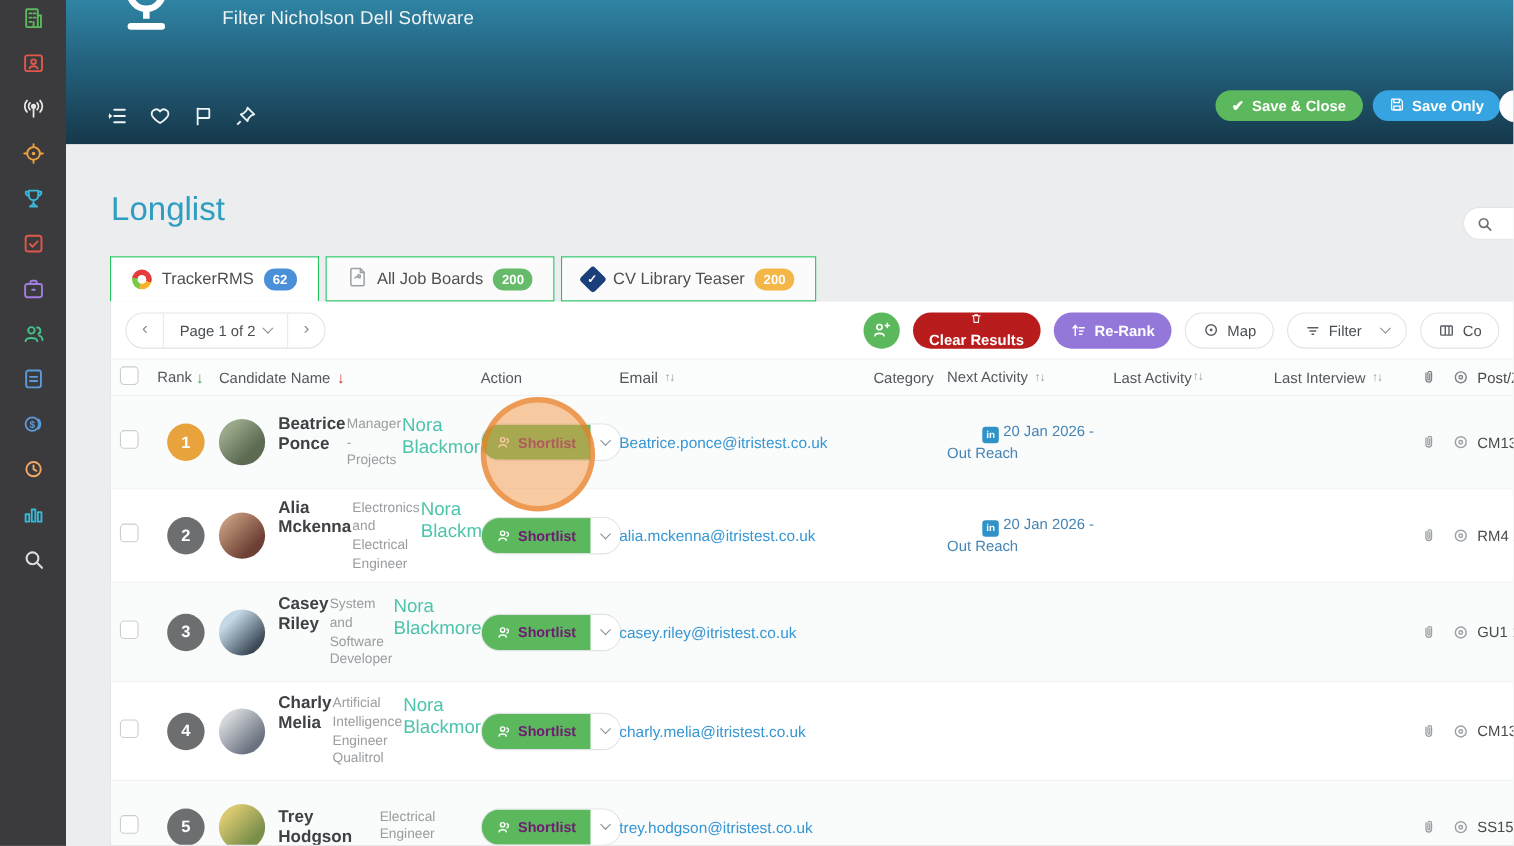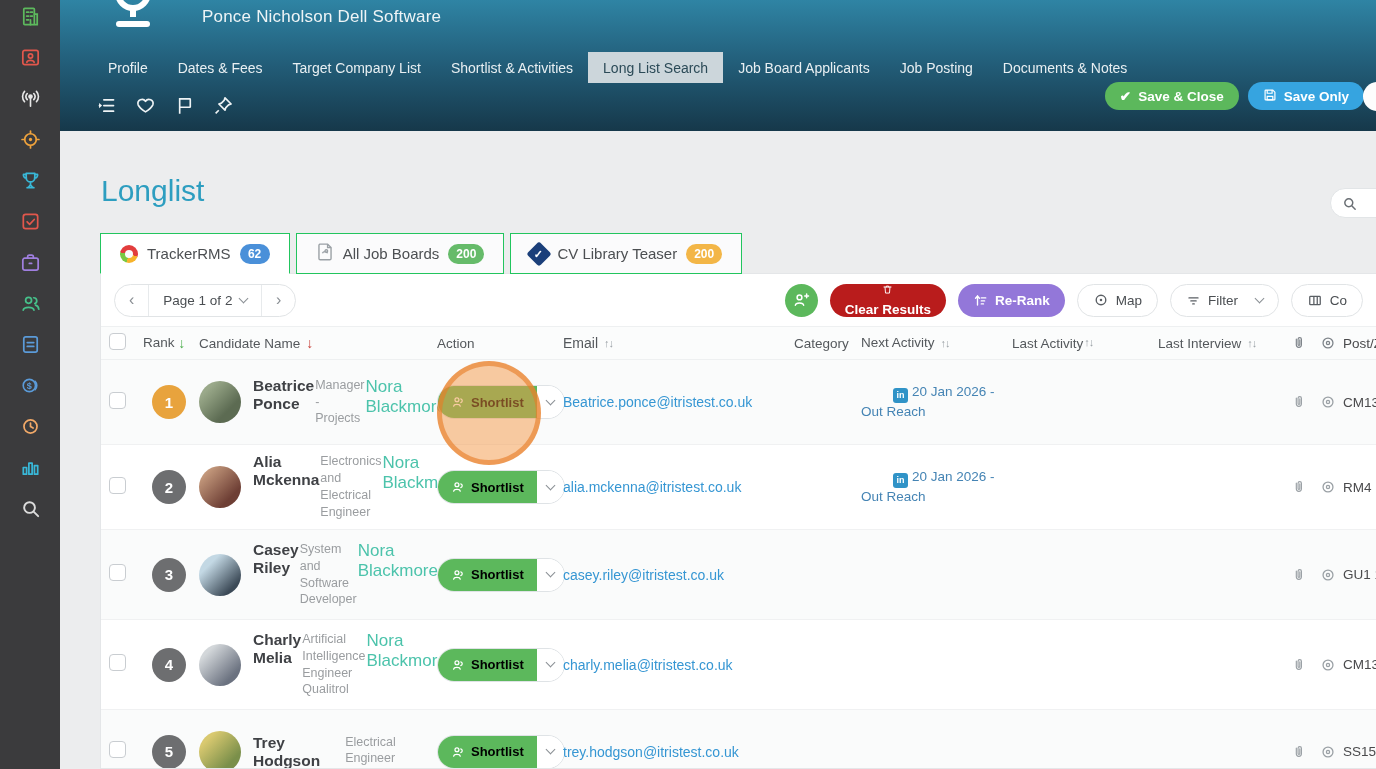--- a/index.html
+++ b/index.html
@@ -96,21 +96,21 @@
   .av1 { background:linear-gradient(135deg,#9aa98a 20%,#5c6b52 70%); }
   .av2 { background:linear-gradient(135deg,#c59a7d 15%,#6e3f35 75%); }
   .av3 { background:linear-gradient(135deg,#c3d8e4 25%,#3c4a57 80%); }
   .av4 { background:linear-gradient(135deg,#d3d7da 20%,#6b7280 78%); }
   .av5 { background:linear-gradient(135deg,#d9c970 20%,#7a8f4a 75%); }
   .cand-text { display:flex; gap:1px; width:184px; }
   .cand-name { font-size:15.5px; font-weight:700; color:#3f4145; }
   .cand-title { font-size:12.5px; color:#9a9da0; line-height:1.35; }
   .cand-owner { font-size:17px; color:#4cc3ab; cursor:pointer; }
   .split-btn { display:inline-flex; height:34px; border-radius:17px; border:1px solid #dfe3e6; overflow:hidden; background:#fff; cursor:pointer; }
-  .split-main { background:#5cb85c; color:#000000; font-size:13px; font-weight:600; display:flex; align-items:center; gap:6px; padding:0 13px; }
+  .split-main { background:#5cb85c; color:#701a75; font-size:13px; font-weight:600; display:flex; align-items:center; gap:6px; padding:0 13px; }
   .split-caret { width:27px; display:flex; align-items:center; justify-content:center; background:#fff; }
   .li-badge { width:15px; height:15px; border-radius:3px; background:#3093c7; color:#fff; font-size:9px; font-weight:700;
     display:inline-flex; align-items:center; justify-content:center; vertical-align:-2px; margin-right:4px;margin-left:32px; }
 
   .highlight-ring { position:absolute; left:437px; top:361px; width:104px; height:104px; border-radius:50%;
     background:rgba(243,152,70,0.5); border:5px solid rgba(233,124,38,0.62); z-index:50; pointer-events:none; }
 </style>
 </head>
 <body>
 
@@ -201,32 +201,22 @@
   </div>
 
   <div class="header">
     <div class="logo">
       <svg width="58" height="48" viewBox="0 0 58 48" fill="none" stroke="#fff">
           <circle cx="29" cy="7" r="15" stroke-width="6"></circle>
           <path d="M29 22v9" stroke-width="6"></path>
           <path d="M15 38h28" stroke-width="6" stroke-linecap="round"></path>
         </svg>
     </div>
-    <div class="subtitle">Ponce Nicholson Dell Software</div>
-
-    <div class="nav">
-      <div class="nav-item">Profile</div>
-      <div class="nav-item">Dates &amp; Fees</div>
-      <div class="nav-item">Target Company List</div>
-      <div class="nav-item">Shortlist &amp; Activities</div>
-      <div class="nav-item active">Long List Search</div>
-      <div class="nav-item">Job Board Applicants</div>
-      <div class="nav-item">Job Posting</div>
-      <div class="nav-item">Documents &amp; Notes</div>
-    </div>
+    <div class="subtitle">Filter Nicholson Dell Software</div>
+
 
     <div class="quickbar">
       <span class="qicon">
           <svg viewBox="0 0 24 24" fill="none" stroke="#eef3f5" stroke-width="2" stroke-linecap="round">
             <path d="M9 5.5h11M9 12h11M4 12h.2M9 18.5h11"></path>
             <path d="M3.5 9l3.5 3-3.5 3z" fill="#eef3f5" stroke="none"></path>
           </svg>
         </span>
       <span class="qicon">
           <svg viewBox="0 0 24 24" fill="none" stroke="#eef3f5" stroke-width="1.9" stroke-linejoin="round">

